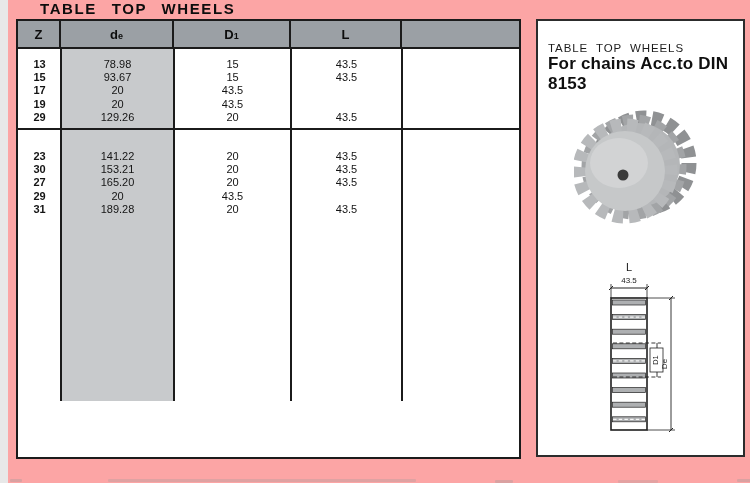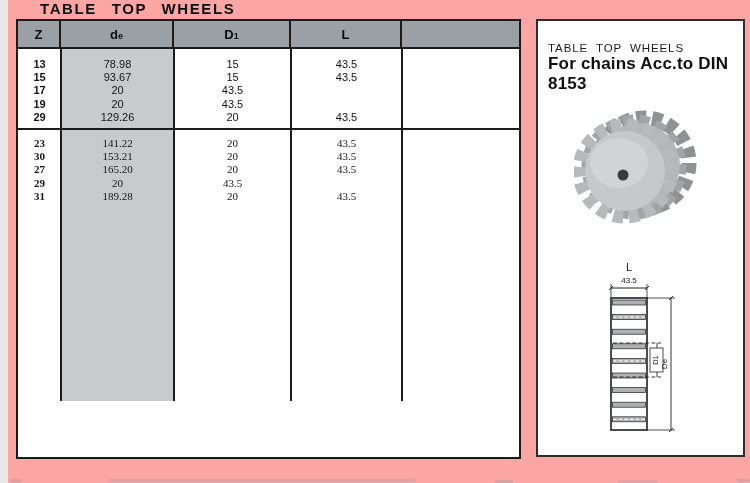--- a/index.html
+++ b/index.html
@@ -30,21 +30,21 @@
     box-sizing:border-box; color:#0d0d0d;
   }
   .th:last-child { border-right:none; }
   .th sub { font-size:9px; line-height:1; transform:translateY(2px); }
   .tbody { position:relative; height:352px; }
   .shade-col { position:absolute; left:44px; top:0; width:111px; bottom:0; background:#c8cacc; }
   .vline { position:absolute; top:0; bottom:0; width:2px; background:#1b1b1b; }
   .vl-1 { left:42px; } .vl-2 { left:155px; } .vl-3 { left:272px; } .vl-4 { left:383px; }
   .rows { position:relative; }
   .row-group-1 { padding-top:9px; }
-  .row-group-2 { padding-top:7px;font-family:Liberation Serif, serif; }
+  .row-group-2 { padding-top:20px; }
   .group-divider { border-top:2px solid #1b1b1b; margin-top:4px; height:0; }
   .trow {
     display:grid; grid-template-columns:43px 113px 117px 111px 1fr;
     height:13.2px; line-height:13.2px; font-size:11px;
   }
   .td { text-align:center; white-space:nowrap; }
   .td-z { font-weight:bold; }
   
   .panel {
     position:absolute; left:528px; top:19px; width:209px; height:438px;

